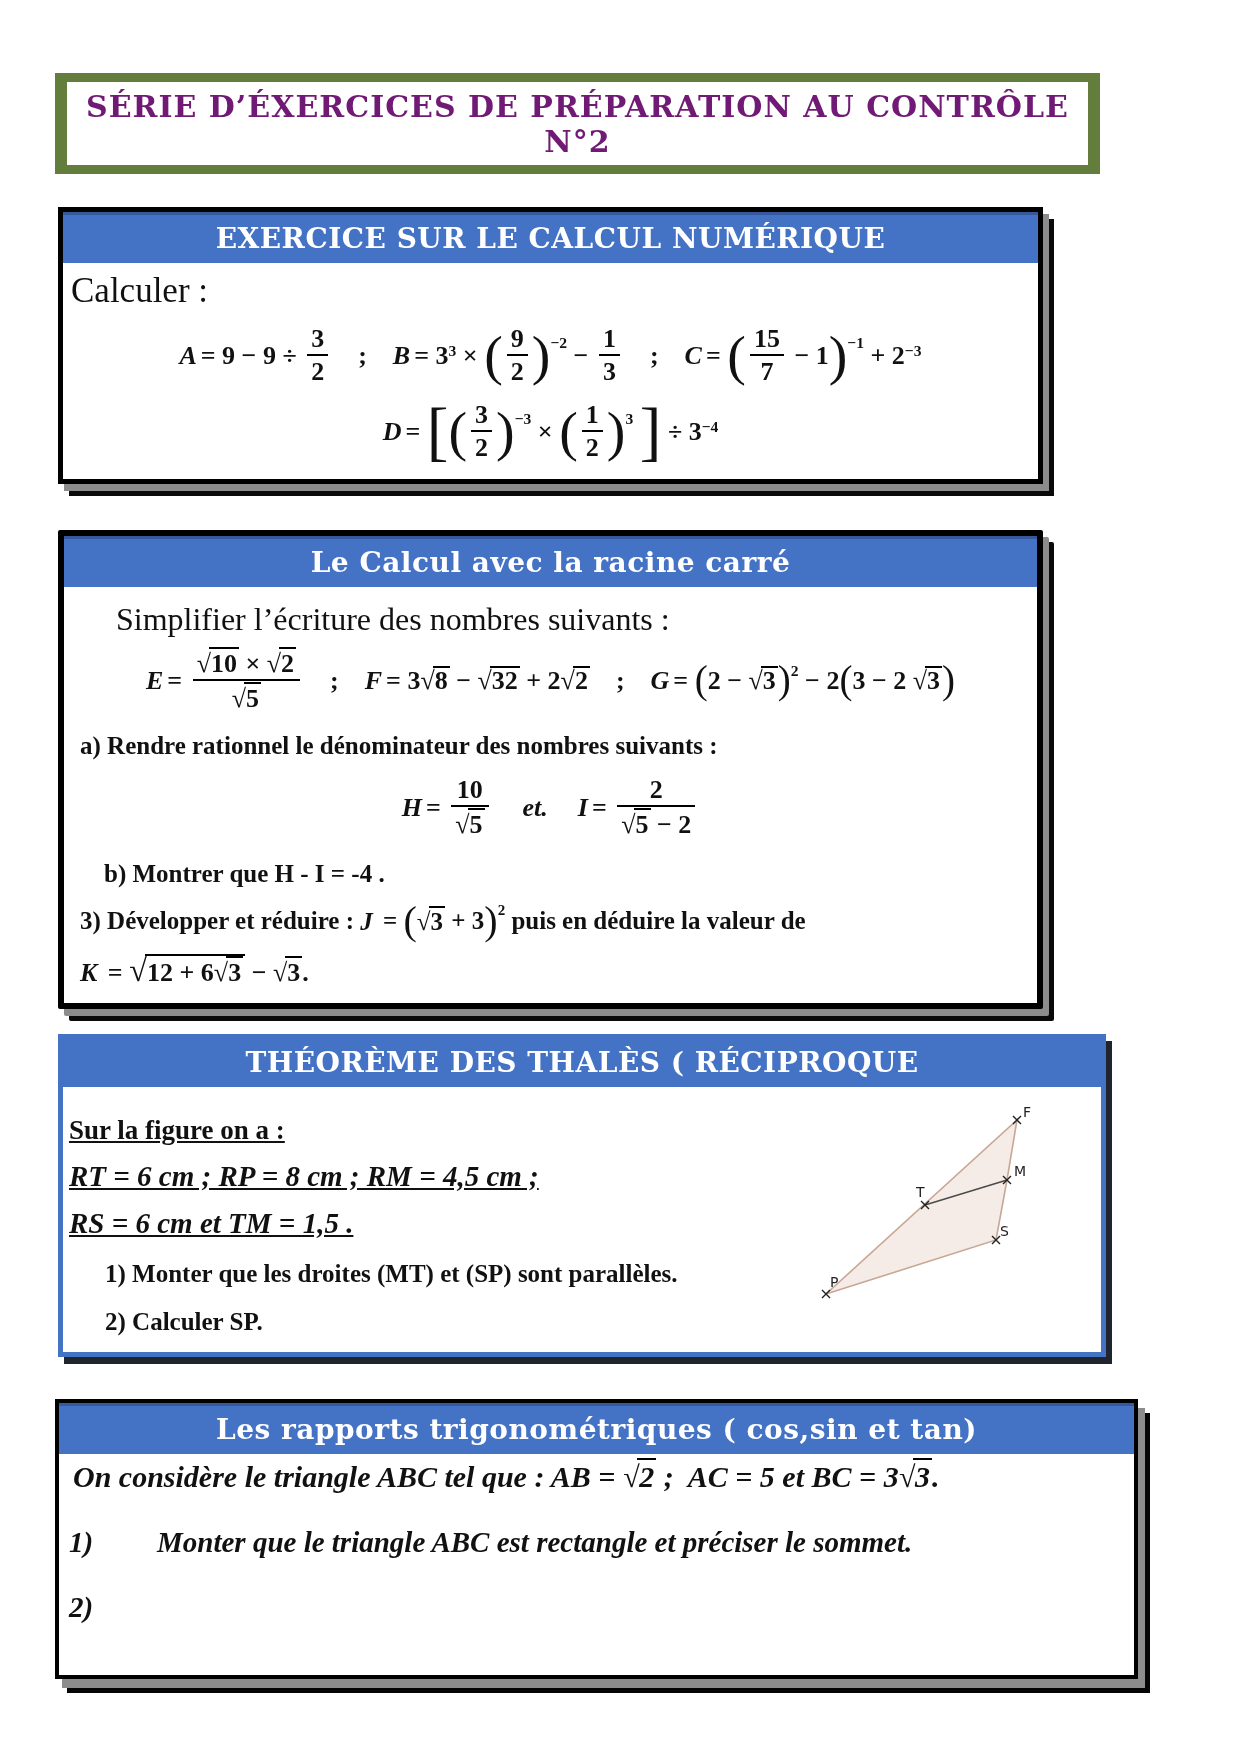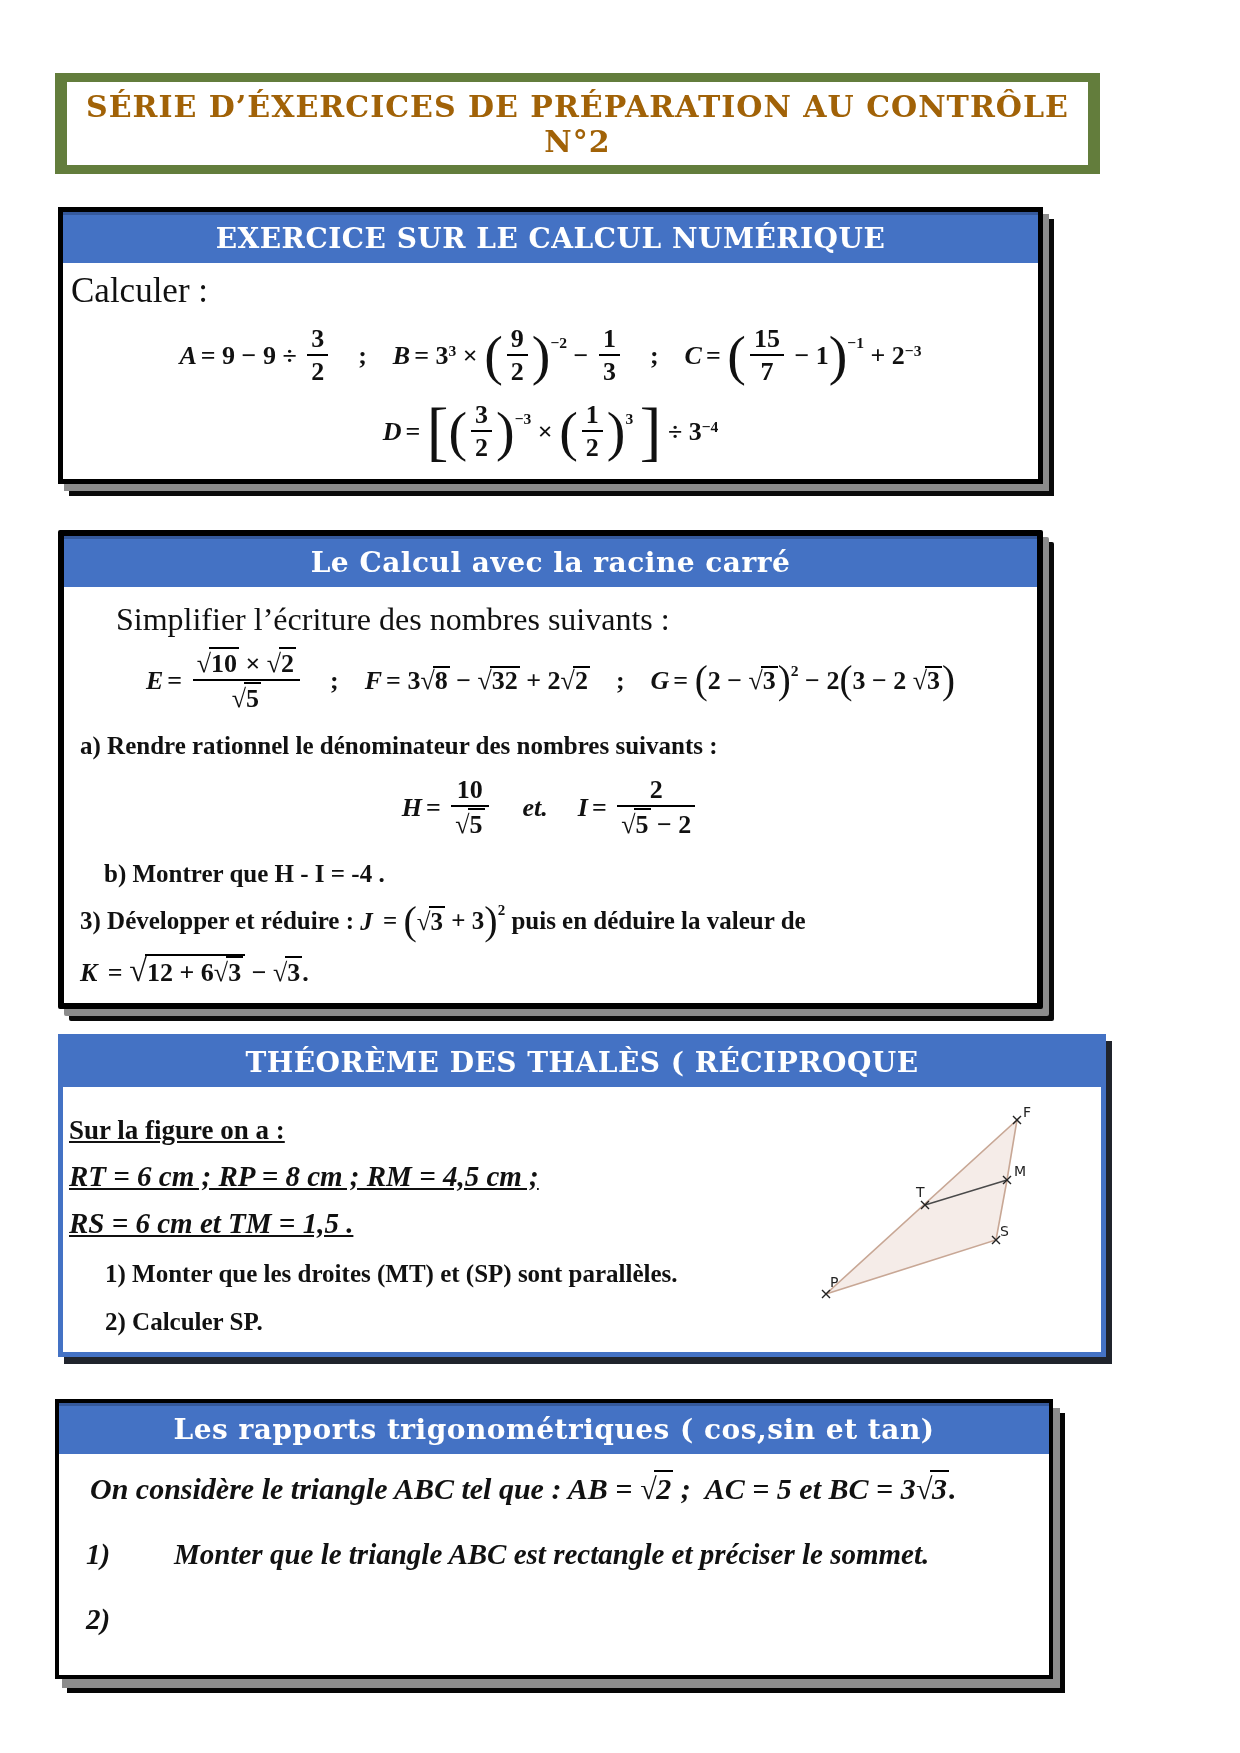--- a/index.html
+++ b/index.html
@@ -12,21 +12,21 @@
   .banner {
     margin:73px 140px 0 55px;
     background:#637d3c; padding:9px 12px;
   }
   .banner-inner {
     background:#fff; text-align:center; padding:7px 4px 6px 4px;
   }
   .banner-title {
     font-family:"DejaVu Serif", serif;
     font-weight:700; font-size:30px; letter-spacing:1px;
-    color:#a16207;
+    color:#701a75;
   }
   
   .box { background:#fff; position:relative; }
   .box-header {
     background:#4472c4; border-top:3px solid #35599c;
     color:#fff; text-align:center;
     font-family:"DejaVu Serif", serif; font-weight:700;
     font-size:28px; letter-spacing:0.5px;
     padding:7px 4px 8px 4px;
   }
@@ -40,21 +40,21 @@
     border:6px solid #000; border-radius:2px;
     box-shadow:6px 7px 0 #8c8c8c, 11px 12px 0 #0a0a0a;
   }
   .box3 {
     margin:25px 0 0 58px; width:1048px; min-height:315px;
     border:5px solid #4472c4;
     box-shadow:6px 7px 0 #20242c;
   }
   .box3 .box-header { border-top:none; }
   .box4 {
-    margin:42px 0 0 55px; width:998px; min-height:280px;
+    margin:42px 0 0 55px; width:1083px; min-height:280px;
     border:4px solid #000;
     box-shadow:7px 9px 0 #8c8c8c, 12px 14px 0 #050505;
   }
   
   .intro-big { font-size:35px; padding:8px 0 0 8px; }
   .intro-med { font-size:32px; padding:14px 0 0 52px; }
   .boldline  { font-weight:700; font-size:25px; }
   .mathline  { font-weight:700; font-style:italic; font-size:29px; }
   
   .math-row { text-align:center; line-height:1; }
@@ -75,21 +75,21 @@
   .hat::before {
     content:""; position:absolute; left:6%; right:6%; top:-7px; height:12px;
     border-top:3px solid #000; border-radius:100% 100% 0 0 / 160% 160% 0 0;
   }
   
   .box3-body { position:relative; padding:14px 0 16px 6px; min-height:260px; }
   .b3-line { margin-top:14px;text-decoration:underline; }
   .b3-q { margin-left:36px; margin-top:20px; }
   .figure { position:absolute; right:10px; top:-4px; }
   
-  .box4-body { padding:16px 0 22px 10px;margin-left:17px; }
+  .box4-body { padding:4px 0 22px 10px; }
   .b4-line1 { font-weight:700; font-style:italic; font-size:30px; padding-left:4px; }
   .b4-item { display:flex; margin-top:32px; font-weight:700; font-style:italic; font-size:29px; }
   .b4-num  { width:88px; flex:0 0 88px; }
   .sqb { font-weight:700; }
 </style>
 </head>
 <body>
 
 <div class="banner">
   <div class="banner-inner">

